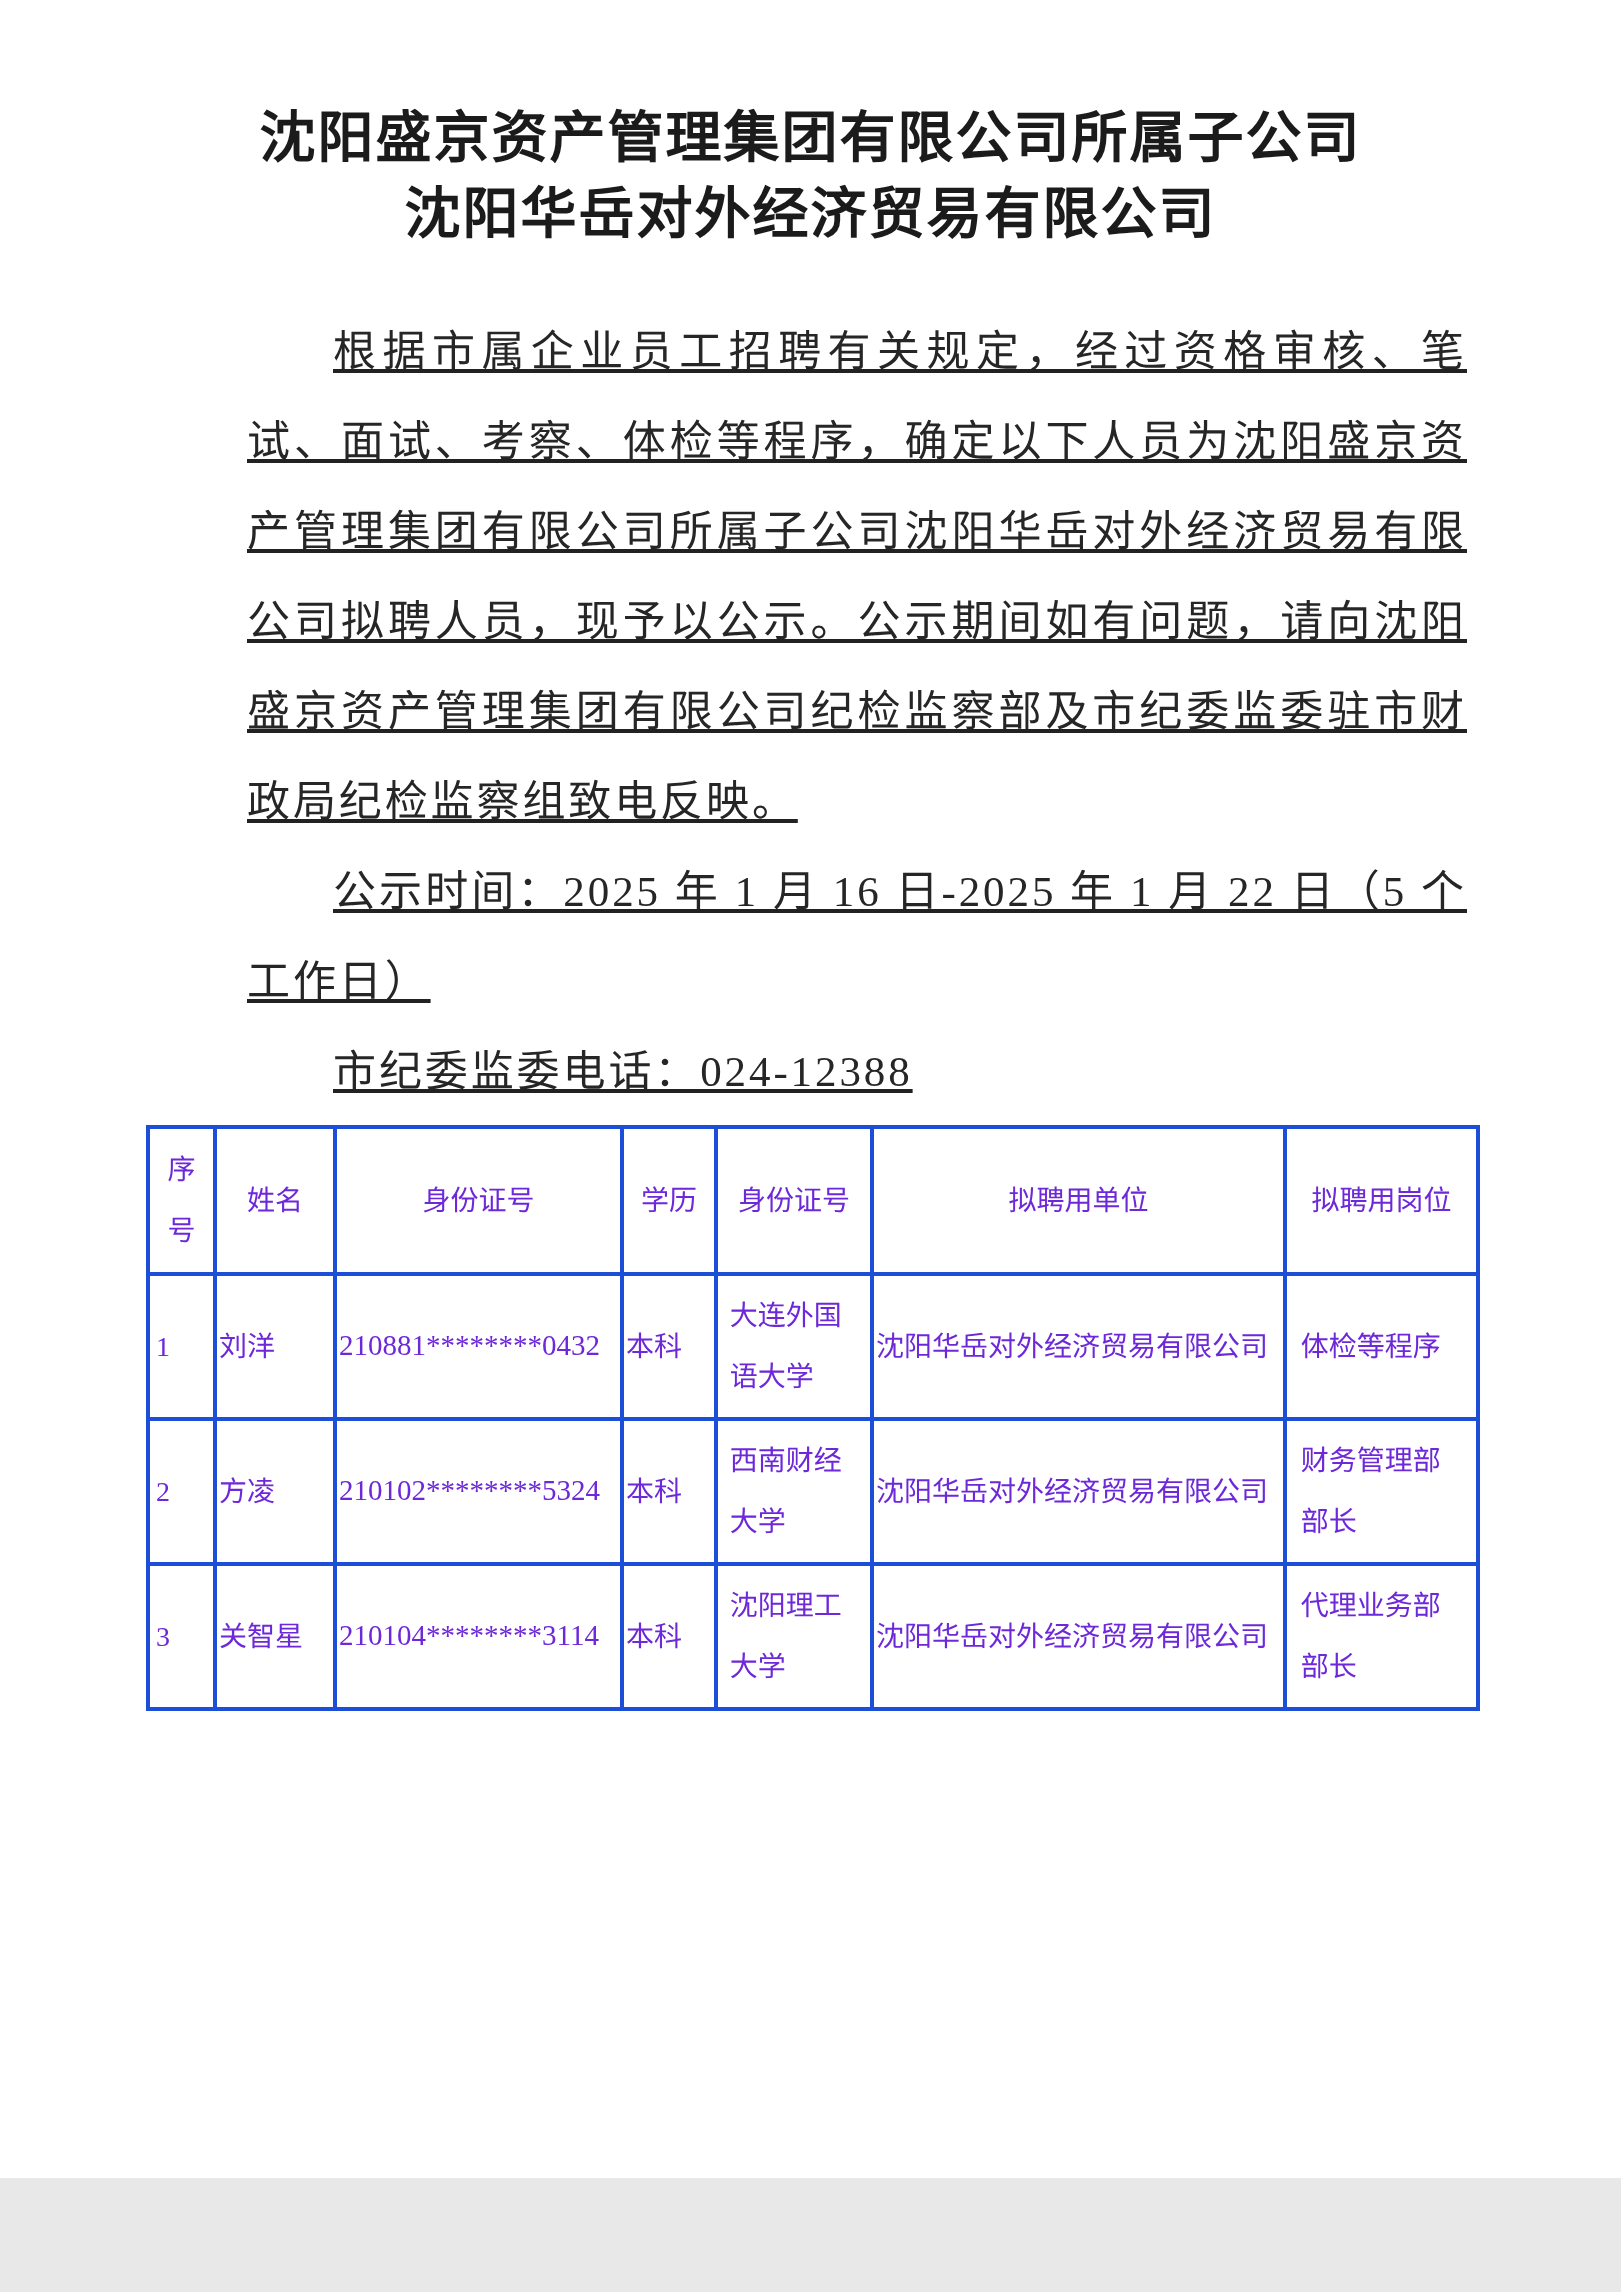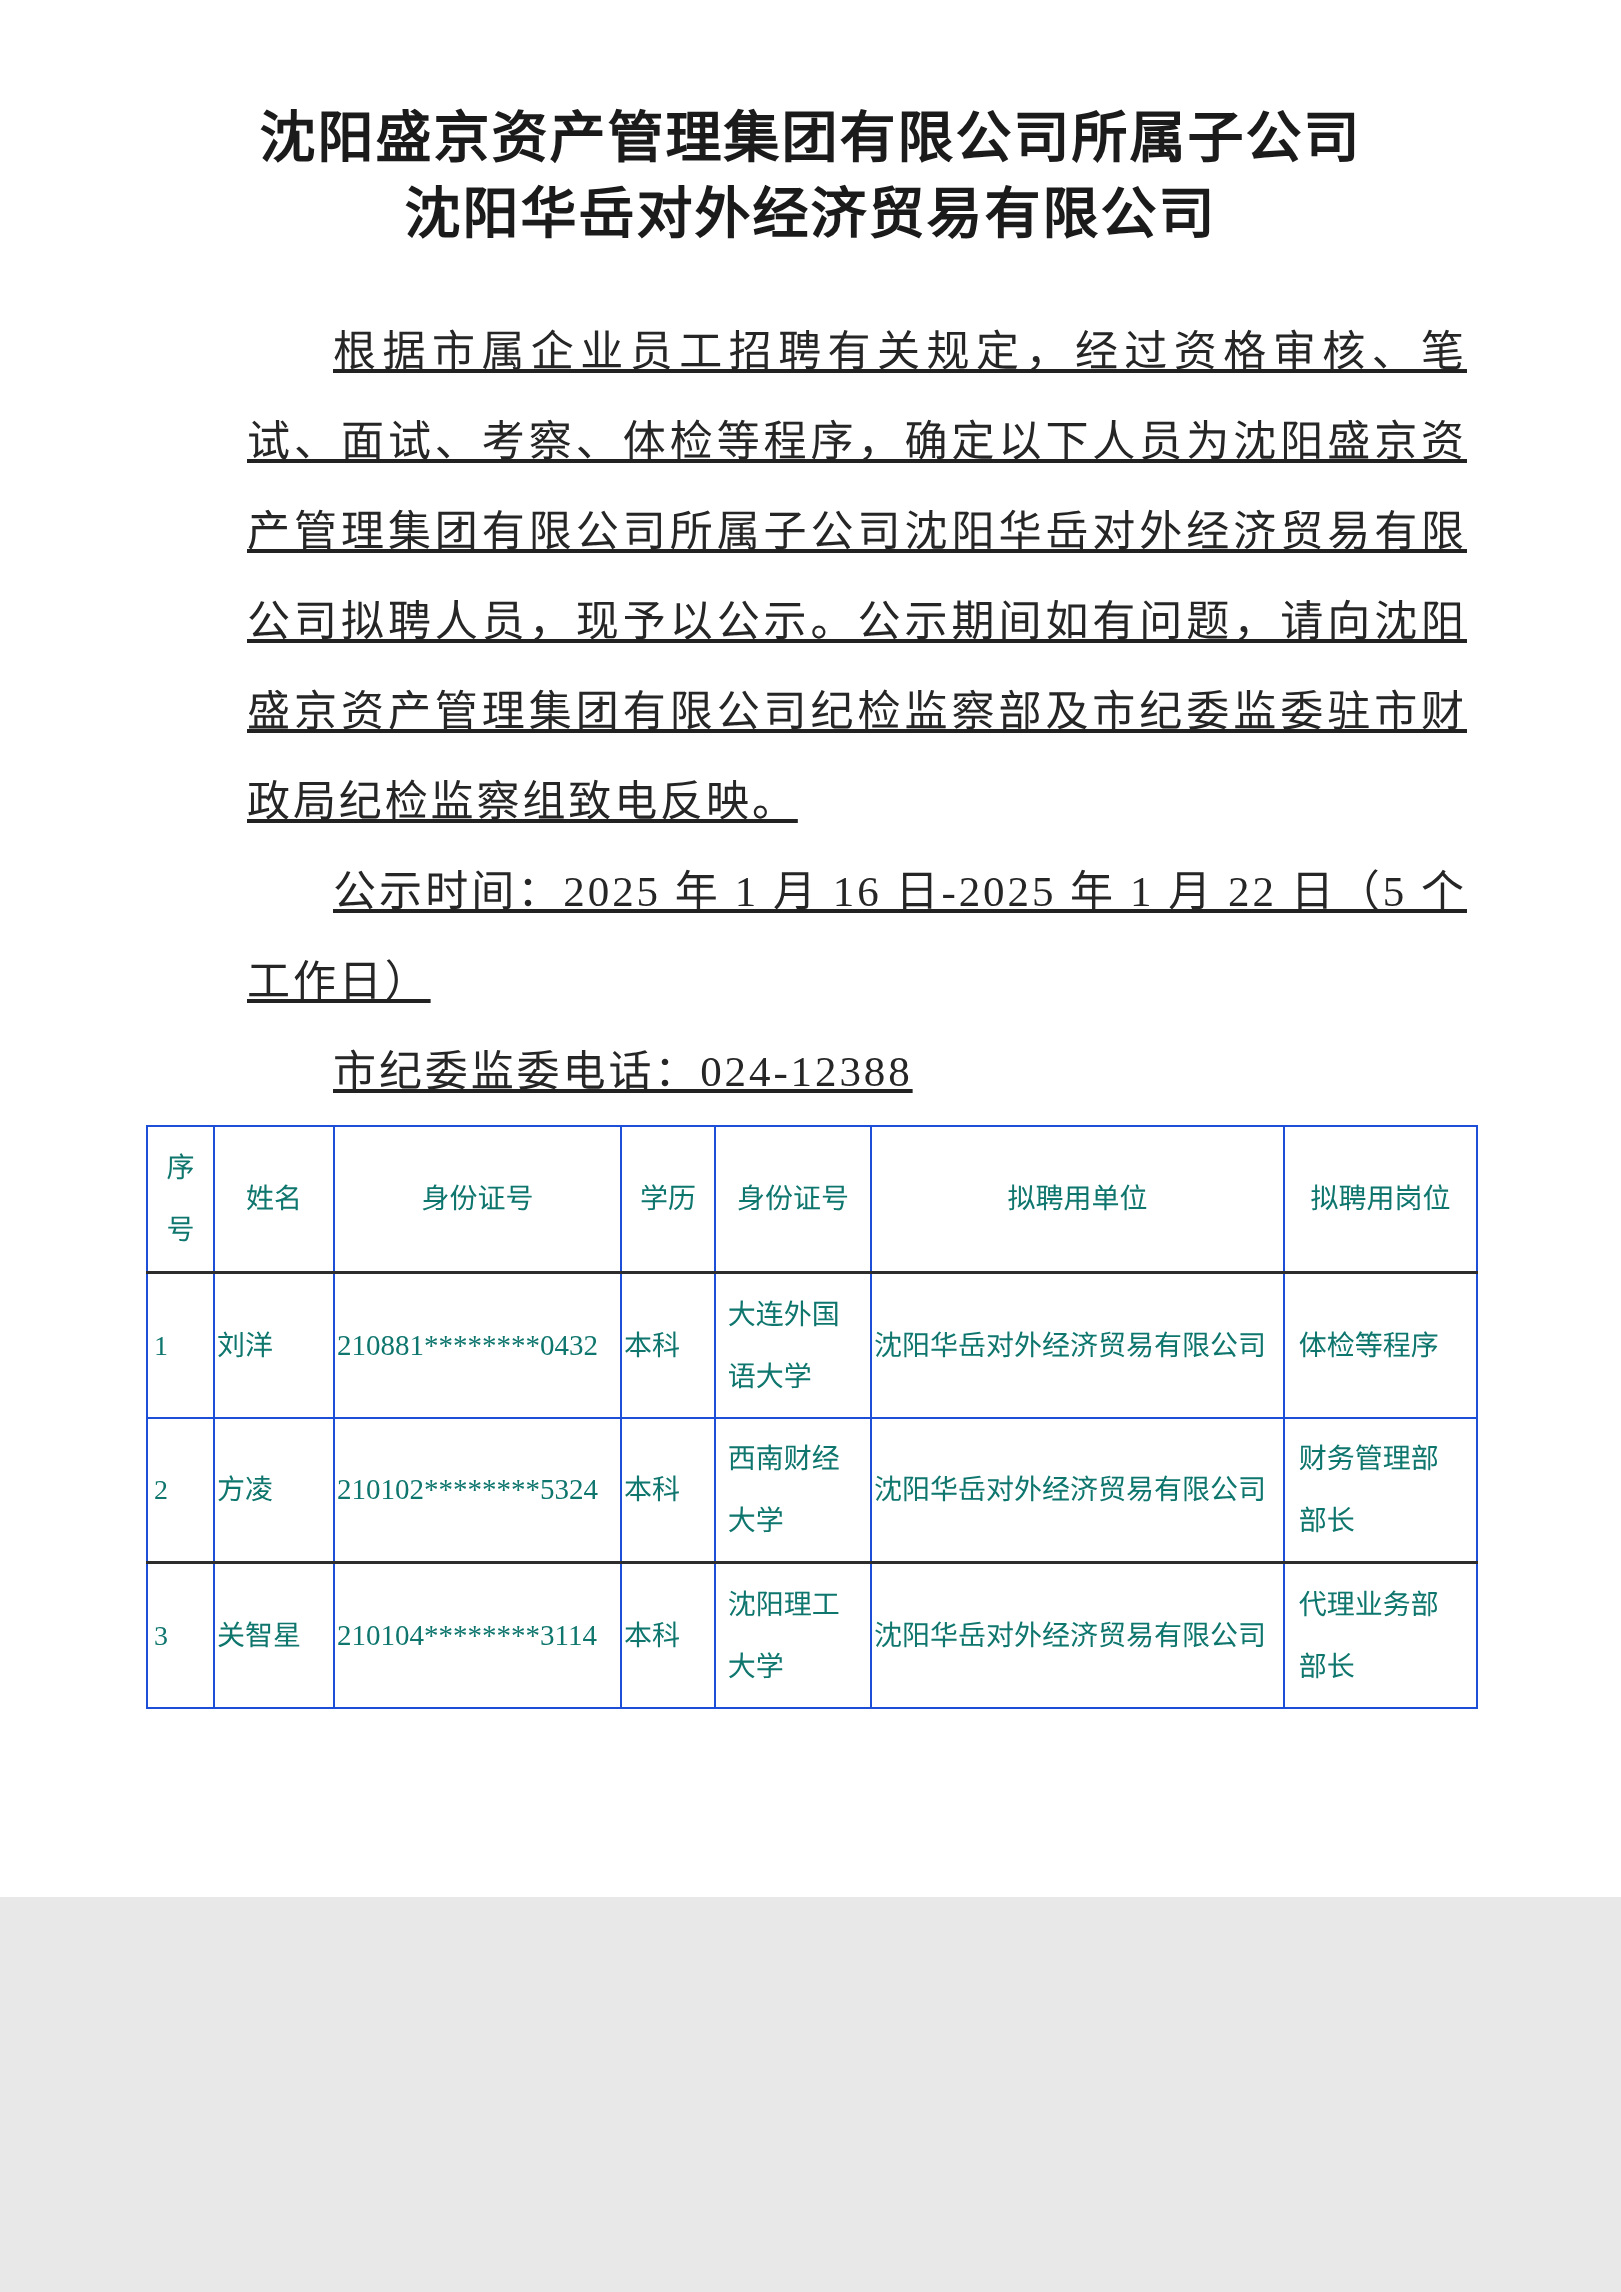--- a/index.html
+++ b/index.html
@@ -1,20 +1,20 @@
 <!DOCTYPE html>
 <html lang="zh-CN"><head>
 <meta charset="utf-8">
 <style>
   * { margin: 0; padding: 0; box-sizing: border-box; }
   html, body { background: #e8e8e8; }
   .page {
     position: relative;
     width: 1621px;
-    height: 1897px;
+    height: 2178px;
     margin: 0 auto;
     background: #ffffff;
     font-family: "Liberation Serif", "DejaVu Serif", serif;
     color: #222222;
     overflow: hidden;
   }
   
   .title-block { padding-top: 100px; }
   .title-line {
     font-size: 56px;
@@ -39,27 +39,27 @@
   }
   
   table.doc-table {
     margin: 7.8px 0 0 146px;
     width: 1329px;
     border-collapse: collapse;
     table-layout: fixed;
     border: 2.9px solid #2d2d2d;
   }
   .doc-table th, .doc-table td {
-    border: 2px solid #1d4ed8;
+    border: 4px solid #1d4ed8;
     vertical-align: middle;
     font-weight: normal;
     font-size: 28px;
     line-height: 2.2;
     padding: 0 2px;
-    color: #0f766e;
+    color: #6d28d9;
   }
   .doc-table thead tr { height: 147px; }
   .doc-table tbody tr { height: 145px; }
   .doc-table thead th { border-bottom: 3.9px solid #2d2d2d; }
   .doc-table tr.thick-bottom td { border-bottom: 3.9px solid #2d2d2d; }
   .doc-table th.col-serial, .doc-table td.cell-serial { padding: 0 5.9px; }
   .doc-table th.col-school, .doc-table td.cell-school { padding: 0 11.8px; }
   .doc-table th.col-position, .doc-table td.cell-position { padding: 0 13.7px; }
   .doc-table td.cell-id { font-size: 29px; letter-spacing: 0; white-space: nowrap; }
   .doc-table td.cell-employer { white-space: nowrap; }

